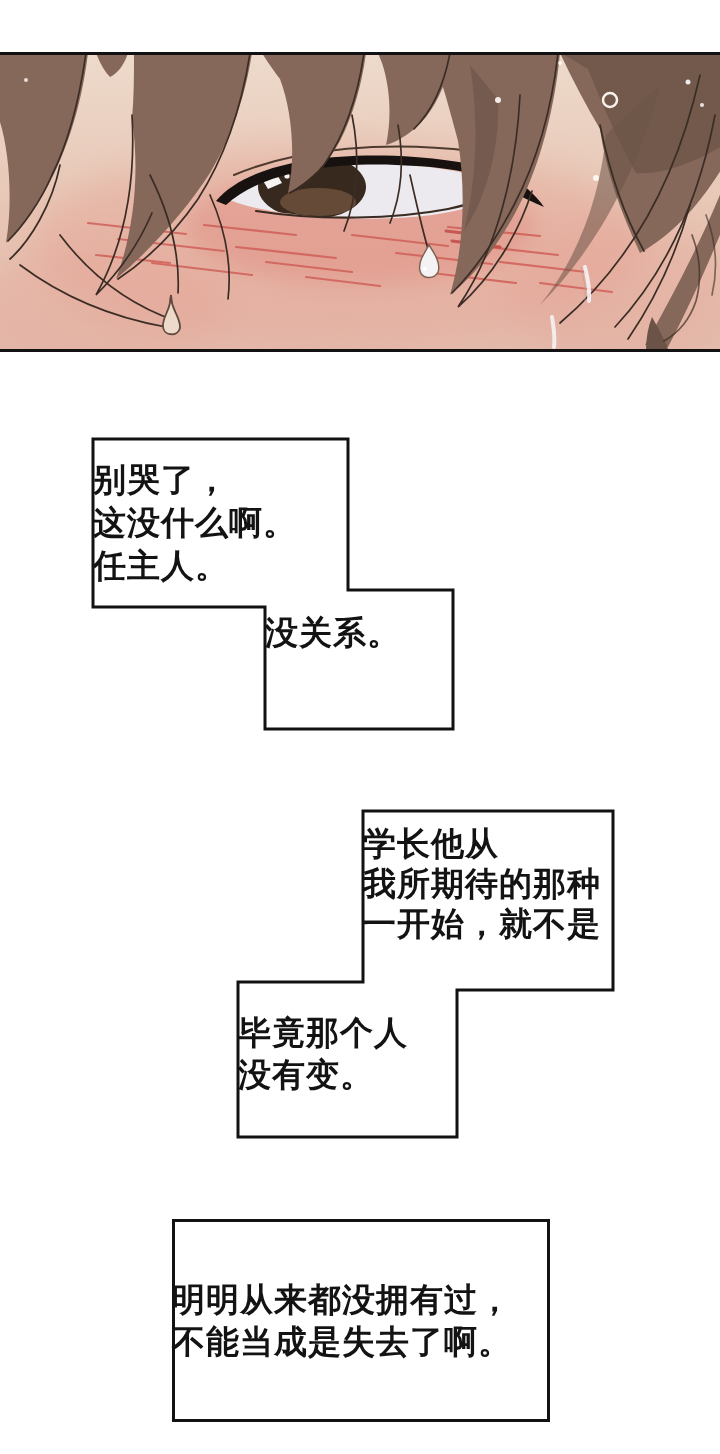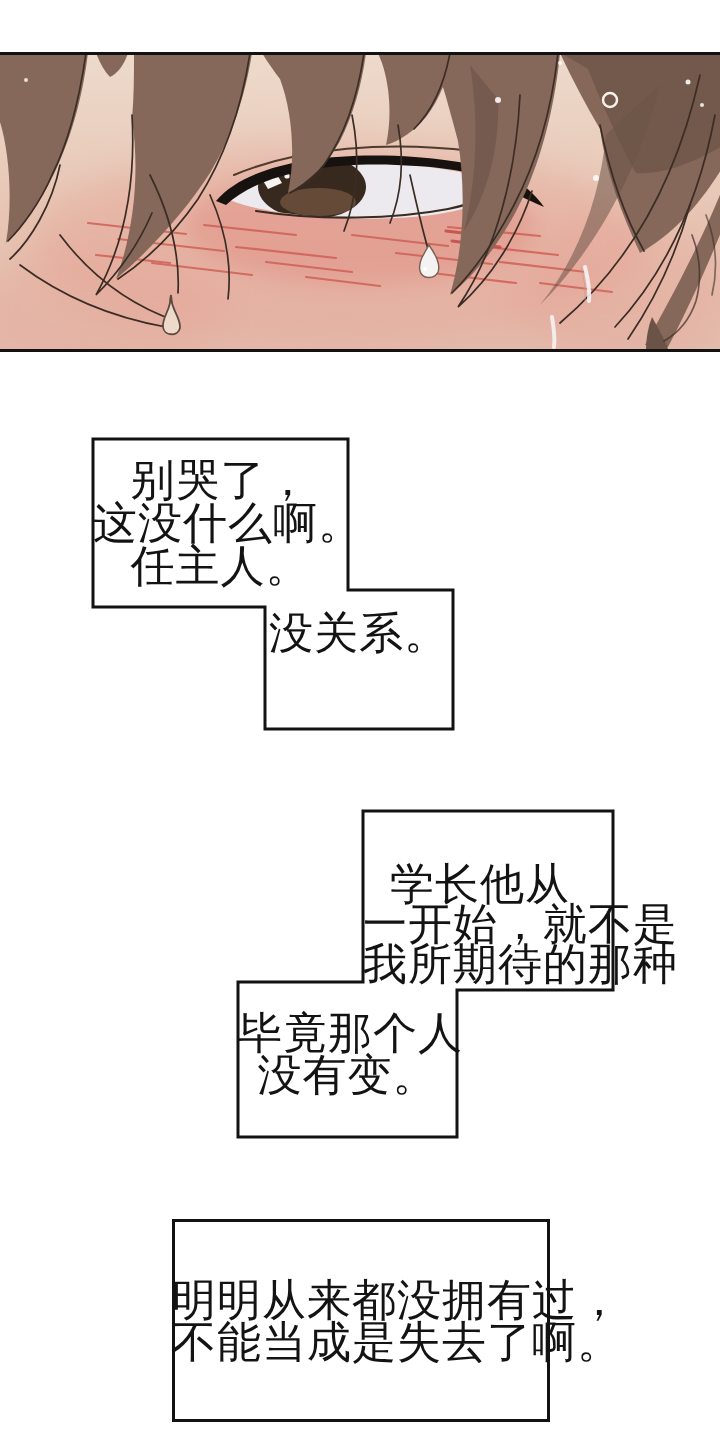--- a/index.html
+++ b/index.html
@@ -13,22 +13,22 @@
   }
   *{margin:0;padding:0;box-sizing:border-box}
   html,body{background:var(--background)}
   .page{position:relative;width:720px;height:1454px;margin:0 auto;background:var(--background);
         overflow:hidden;font-family:"DejaVu Sans","Liberation Sans",sans-serif}
   .panel{position:absolute;left:0;top:52px;width:720px;height:300px;
          border-top:3px solid var(--panel-border);border-bottom:3px solid var(--panel-border);}
   .panel svg{display:block;width:100%;height:100%}
   .bubble-overlay{position:absolute;left:0;top:0;width:720px;height:1454px;pointer-events:none}
   .bubble-overlay .shape{fill:var(--bubble-fill);stroke:var(--bubble-border);stroke-width:3}
-  .bubble-text{position:absolute;text-align:center;color:var(--text);font-weight:400;
-               font-size:44px;letter-spacing:1px;white-space:nowrap;z-index:3}
+  .bubble-text{position:absolute;text-align:left;color:var(--text);font-weight:700;
+               font-size:33px;letter-spacing:1px;white-space:nowrap;z-index:3}
   .lh43{line-height:43px}.lh42{line-height:42px}.lh40{line-height:40px}
   
   .f-hair{fill:var(--hair-base)} .f-hairdark{fill:var(--hair-dark)}
   .s-hairline{stroke:var(--hair-line);stroke-width:1.7;fill:none;stroke-linecap:round}
   .f-sclera{fill:var(--sclera)} .f-irisd{fill:var(--iris-dark)} .f-irisl{fill:var(--iris-light)}
   .f-lid{fill:var(--lid)}
   .s-blush{stroke:var(--blush-line);stroke-width:2.2;stroke-linecap:round;opacity:.8}
   .s-blushd{stroke:var(--blush-line-deep);stroke-width:3;stroke-linecap:round;opacity:.85}
   .f-tear{fill:var(--tear);stroke:var(--tear-line);stroke-width:1.4}
   .s-tearstreak{stroke:var(--tear);stroke-width:4;stroke-linecap:round;fill:none;opacity:.9}
@@ -170,24 +170,24 @@
   <div class="bubble-text lh43" style="left:93px;top:458px;width:255px">
     <div>别哭了，</div>
     <div>这没什么啊。</div>
     <div>任主人。</div>
   </div>
 
   <div class="bubble-text lh42" style="left:265px;top:612px;width:188px">
     <div>没关系。</div>
   </div>
 
-  <div class="bubble-text lh40" style="left:363px;top:864px;width:234px">
+  <div class="bubble-text lh40" style="left:363px;top:824px;width:234px">
     <div>学长他从</div>
+    <div>我所期待的那种</div>
     <div>一开始，就不是</div>
-    <div>我所期待的那种</div>
   </div>
 
   <div class="bubble-text lh42" style="left:172px;top:1279px;width:378px">
     <div>明明从来都没拥有过，</div>
     <div>不能当成是失去了啊。</div>
   </div>
 
   <div class="bubble-text lh42" style="left:238px;top:1012px;width:219px">
     <div>毕竟那个人</div>
     <div>没有变。</div>

